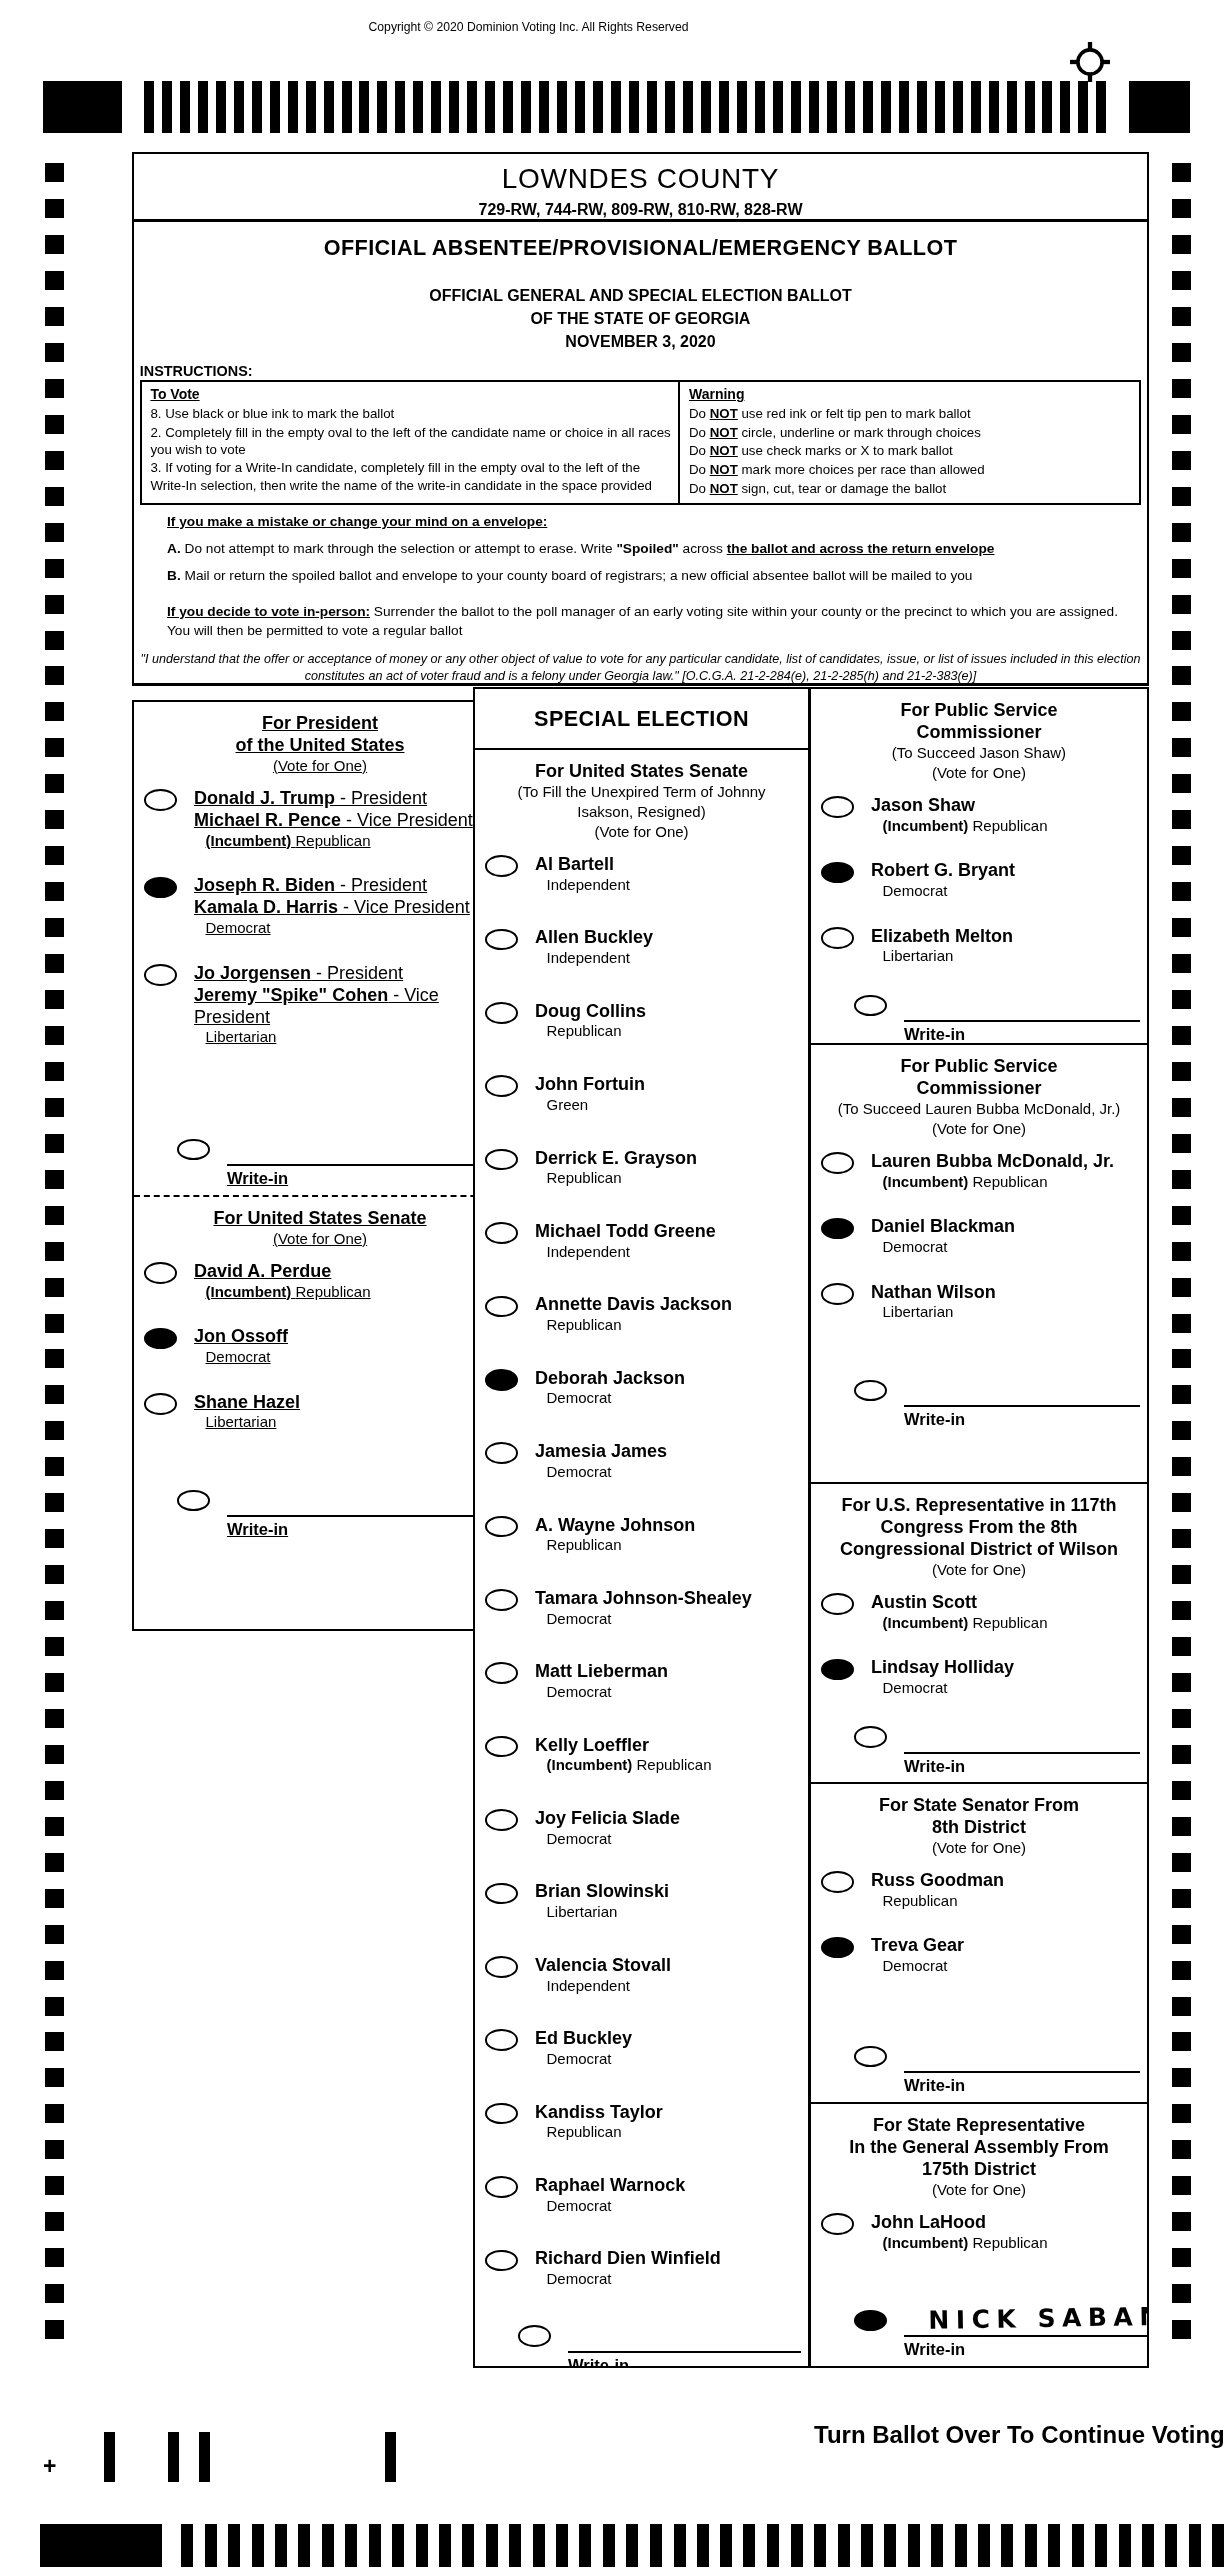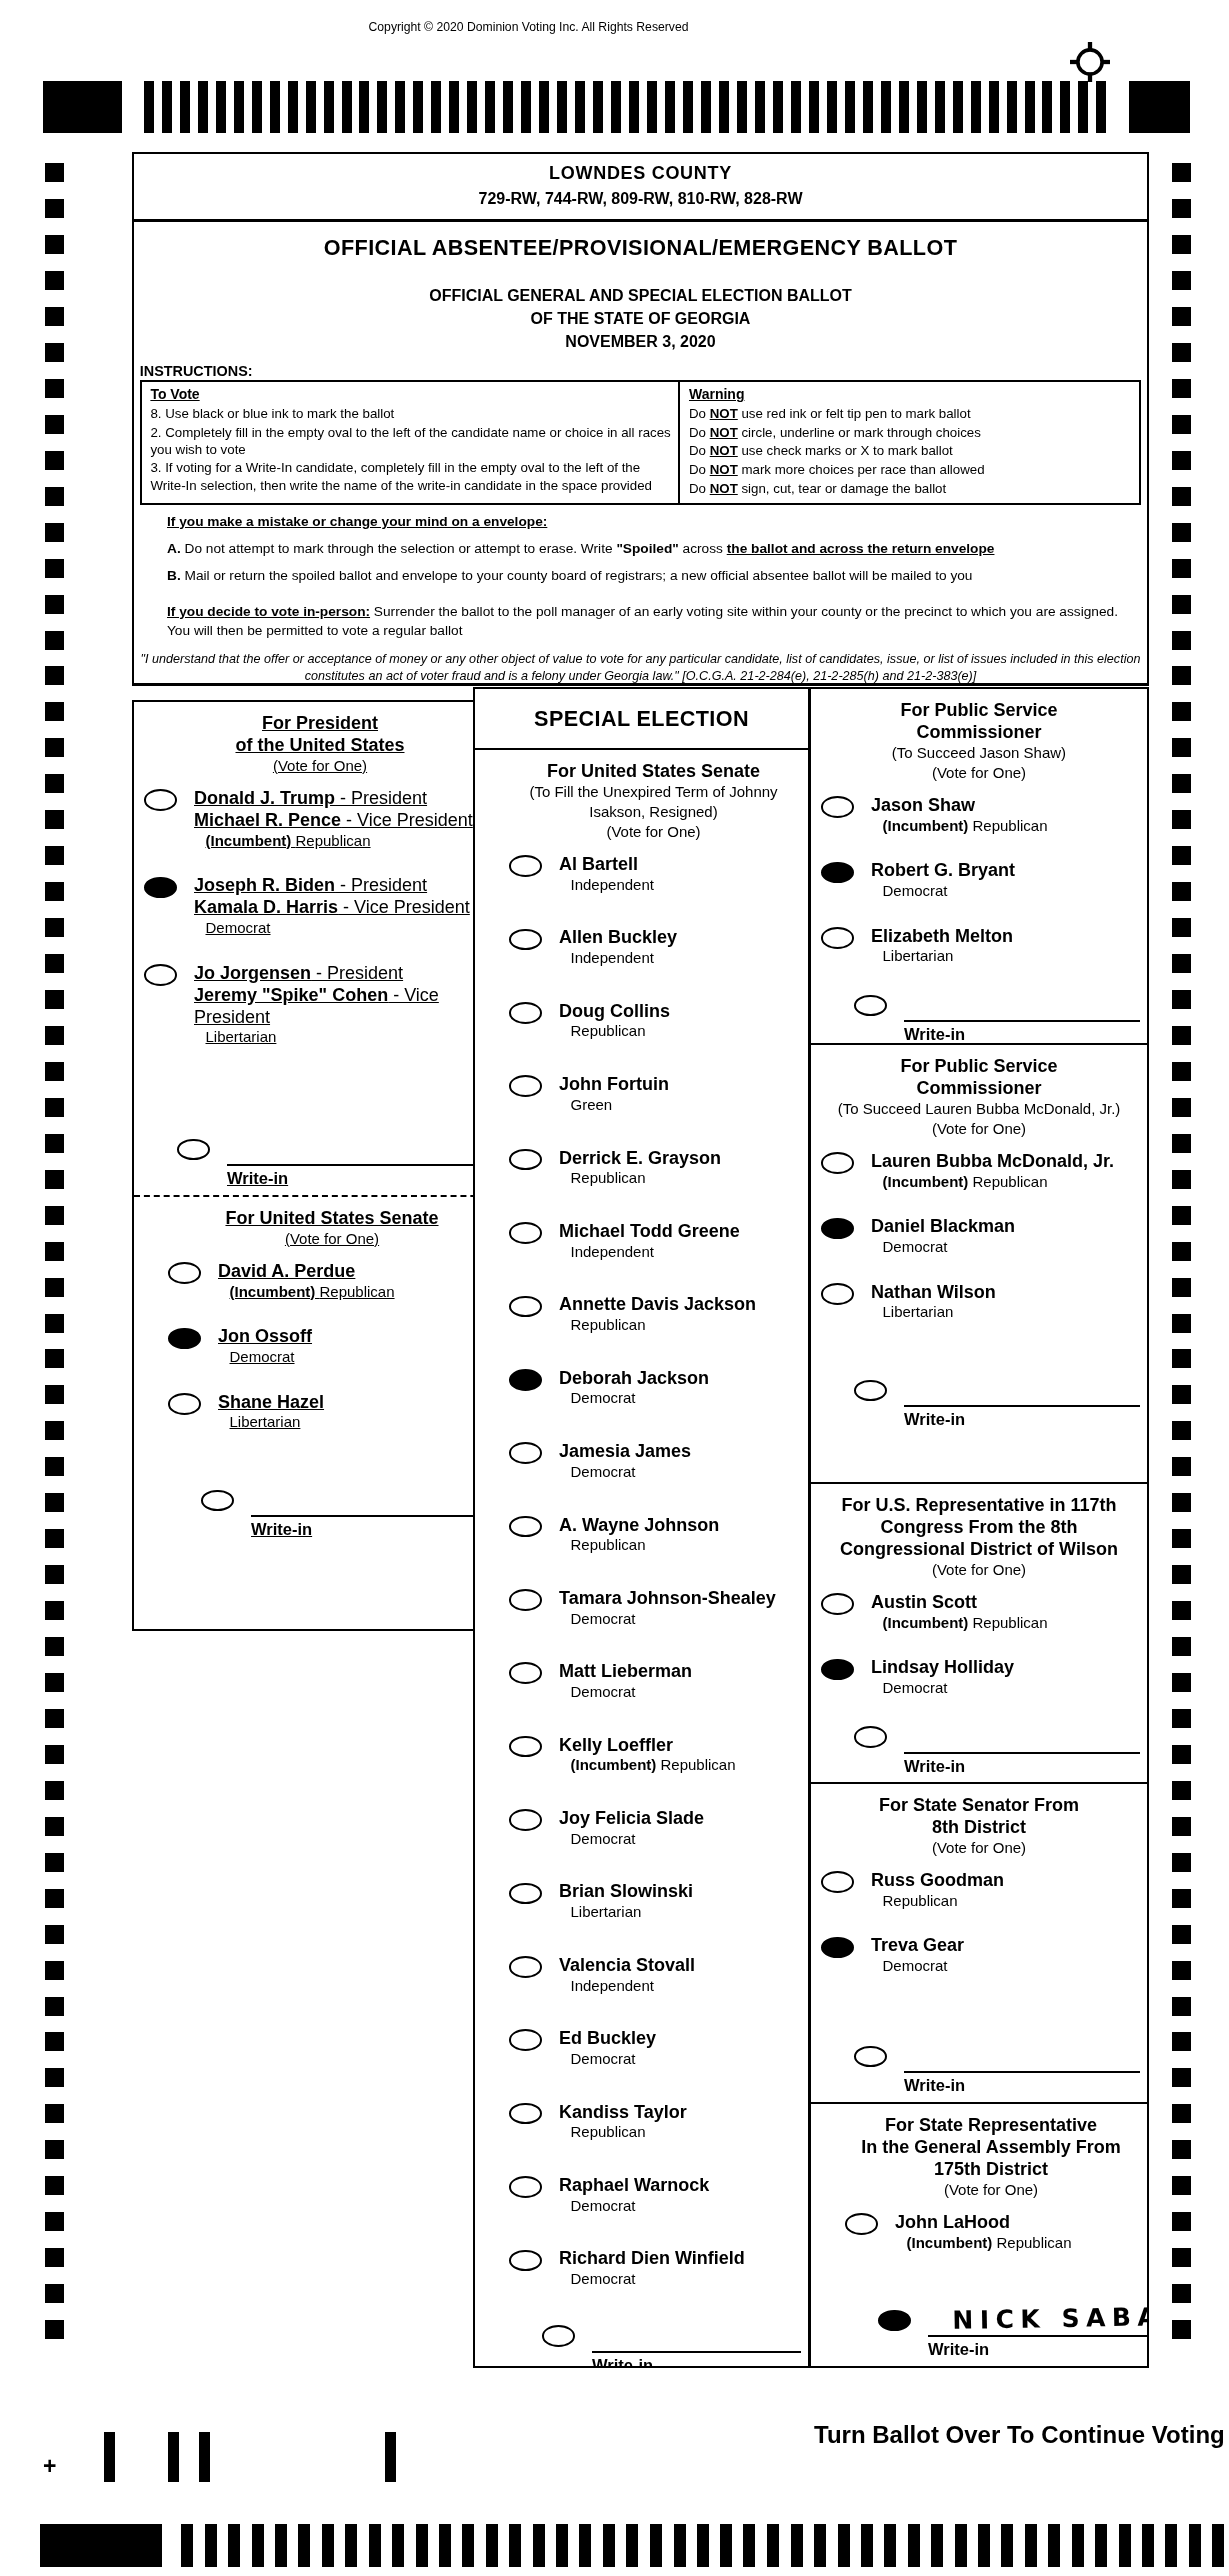--- a/index.html
+++ b/index.html
@@ -3,21 +3,21 @@
 <meta charset="utf-8">
 <style>
   html,body{margin:0;padding:0;background:#fff;}
   body{width:1229px;height:2576px;position:relative;font-family:"Liberation Sans",sans-serif;color:#000;}
   .tm{position:absolute;background:#000;}
   .copyright{position:absolute;top:20px;left:0;width:1057px;text-align:center;font-size:12.2px;}
   .crosshair{position:absolute;left:1070px;top:42px;}
   
   .topbox{position:absolute;left:132px;top:152px;width:1017px;height:534px;border:2.2px solid #000;border-bottom-width:3.6px;box-sizing:border-box;background:#fff;overflow:hidden;}
   .county-sec{height:68px;border-bottom:3.6px solid #000;text-align:center;padding-top:8.6px;box-sizing:border-box;}
-  .county{font-size:18px;font-weight:bold;letter-spacing:0.7px;}
+  .county{font-size:28px;font-weight:normal;letter-spacing:0.7px;}
   .precincts{font-size:16px;font-weight:bold;margin-top:6px;}
   .btype{text-align:center;font-size:21.6px;font-weight:bold;margin-top:13px;letter-spacing:0.4px;}
   .subs{text-align:center;font-size:16px;font-weight:bold;margin-top:23px;line-height:23px;}
   .instr-label{font-size:14.4px;font-weight:bold;margin:10px 0 1.4px 5.8px;}
   .instr-table{display:flex;border:2.2px solid #000;margin:0 5.8px;}
   .icell{padding:2.9px 7.2px 5.8px 8.6px;font-size:13.3px;line-height:1.3;box-sizing:border-box;}
   .icell.v{width:54%;border-right:2.2px solid #000;}
   .icell.w{flex:1;}
   .icell .ih{font-size:14px;font-weight:bold;text-decoration:underline;margin-bottom:1.4px;}
   .iv-item{margin-top:1.4px;}
@@ -25,21 +25,21 @@
   .bu{font-weight:bold;text-decoration:underline;}
   .mistake{margin:8.6px 14.4px 0 33px;font-size:13.7px;line-height:1.38;}
   .m-head{font-weight:bold;text-decoration:underline;}
   .m-para{margin-top:8px;}
   .m-para.gap{margin-top:17px;}
   .oath{font-style:italic;text-align:center;font-size:12.6px;line-height:1.4;margin-top:10px;padding:0 4.3px;}
   
   .col{position:absolute;border:2.2px solid #000;box-sizing:border-box;background:#fff;display:flex;flex-direction:column;}
   .banner{height:61px;border-bottom:2.2px solid #000;display:flex;align-items:center;justify-content:center;font-size:21.6px;font-weight:bold;box-sizing:border-box;flex:0 0 auto;letter-spacing:0.4px;}
   .race{box-sizing:border-box;display:flex;flex-direction:column;flex:0 0 auto;overflow:hidden;}
-  .race.grow{flex:1 1 auto;padding-left:24px;}
+  .race.grow{flex:1 1 auto;}
   .race.divider{border-bottom:2.2px solid #000;}
   .race.dashed{border-bottom:2.2px dashed #000;}
   .race-title{text-align:center;font-weight:bold;font-size:18px;line-height:22px;}
   .race-title:first-child{padding-top:10px;}
   .rt-pad{padding-top:10px;}
   .race-sub{text-align:center;font-size:15px;line-height:20px;}
   .cands{margin-top:11px;}
   .cand{display:flex;padding-left:10px;margin-bottom:24px;}
   .c2 .cand{margin-bottom:32px;}
   .oval{width:33px;height:21.6px;border:2.2px solid #000;border-radius:50%;flex:0 0 auto;margin-right:17px;margin-top:2.2px;box-sizing:border-box;background:#fff;}

